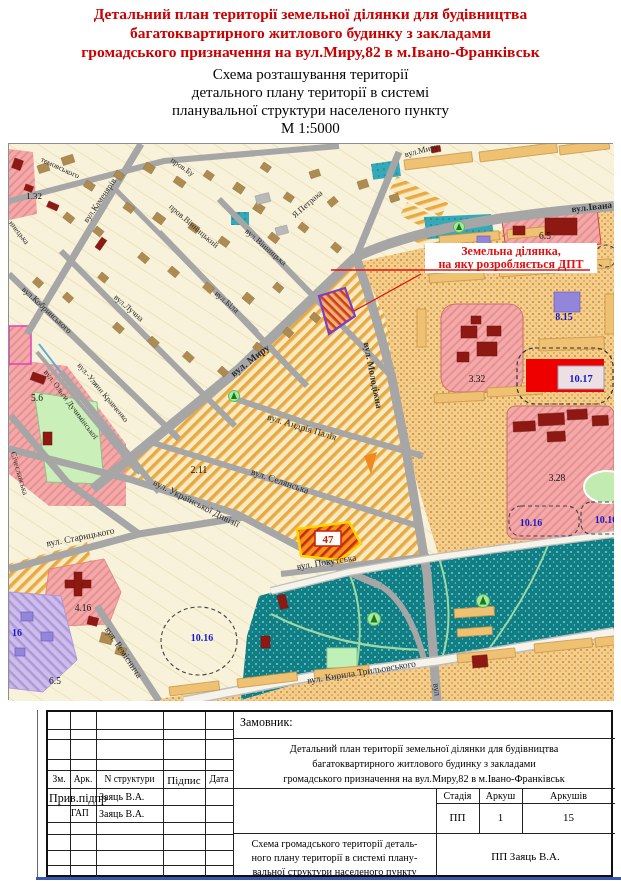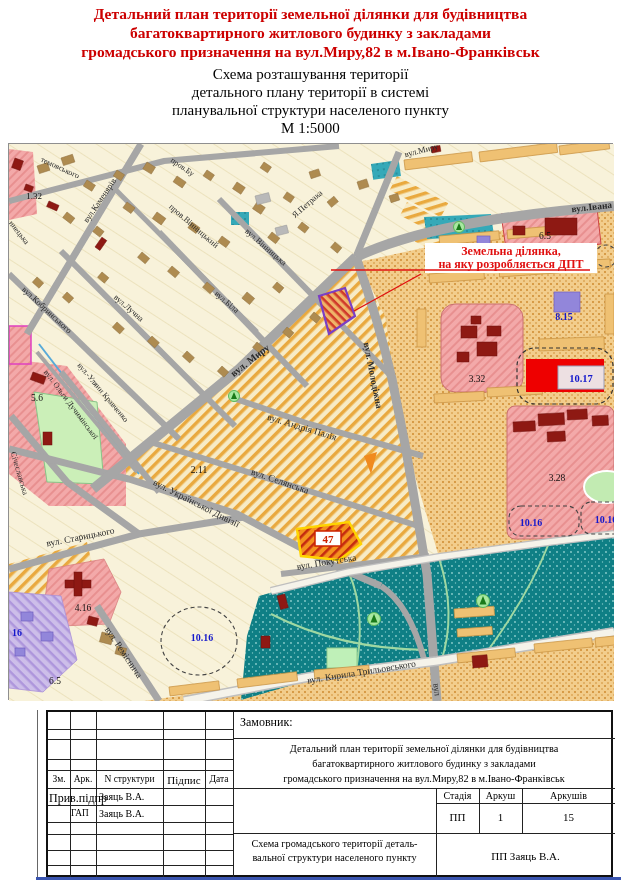--- a/index.html
+++ b/index.html
@@ -415,18 +415,19 @@
         <div class="tb-txt ctr" style="left: 431px; top: 78px; width: 43px; font-size: 10px;">Аркуш</div>
         <div class="tb-txt ctr" style="left: 474px; top: 78px; width: 93px; font-size: 10px;">Аркушів</div>
       </div>
     <div id="tb-stage-v">
         <div class="tb-txt ctr" style="left: 388px; top: 99px; width: 43px; font-size: 11px;">ПП</div>
         <div class="tb-txt ctr" style="left: 431px; top: 99px; width: 43px; font-size: 11px;">1</div>
         <div class="tb-txt ctr" style="left: 474px; top: 99px; width: 93px; font-size: 11px;">15</div>
       </div>
     <div id="tb-scheme" class="tb-txt ctr" style="left:185px;top:125px;width:203px;font-size:10.3px;line-height:14px;white-space:normal">
         <div class="">Схема громадського території деталь-</div>
+        <div class="">ного плану території в системі плану-</div>
         <div class="">вальної структури населеного пункту</div>
       </div>
     <div class="tb-txt ctr" style="left:388px;top:138px;width:179px;font-size:11px">ПП Заяць В.А.</div>
   </div>
   <div id="blue-bottom"></div>
 </div>
 
 </body></html>

